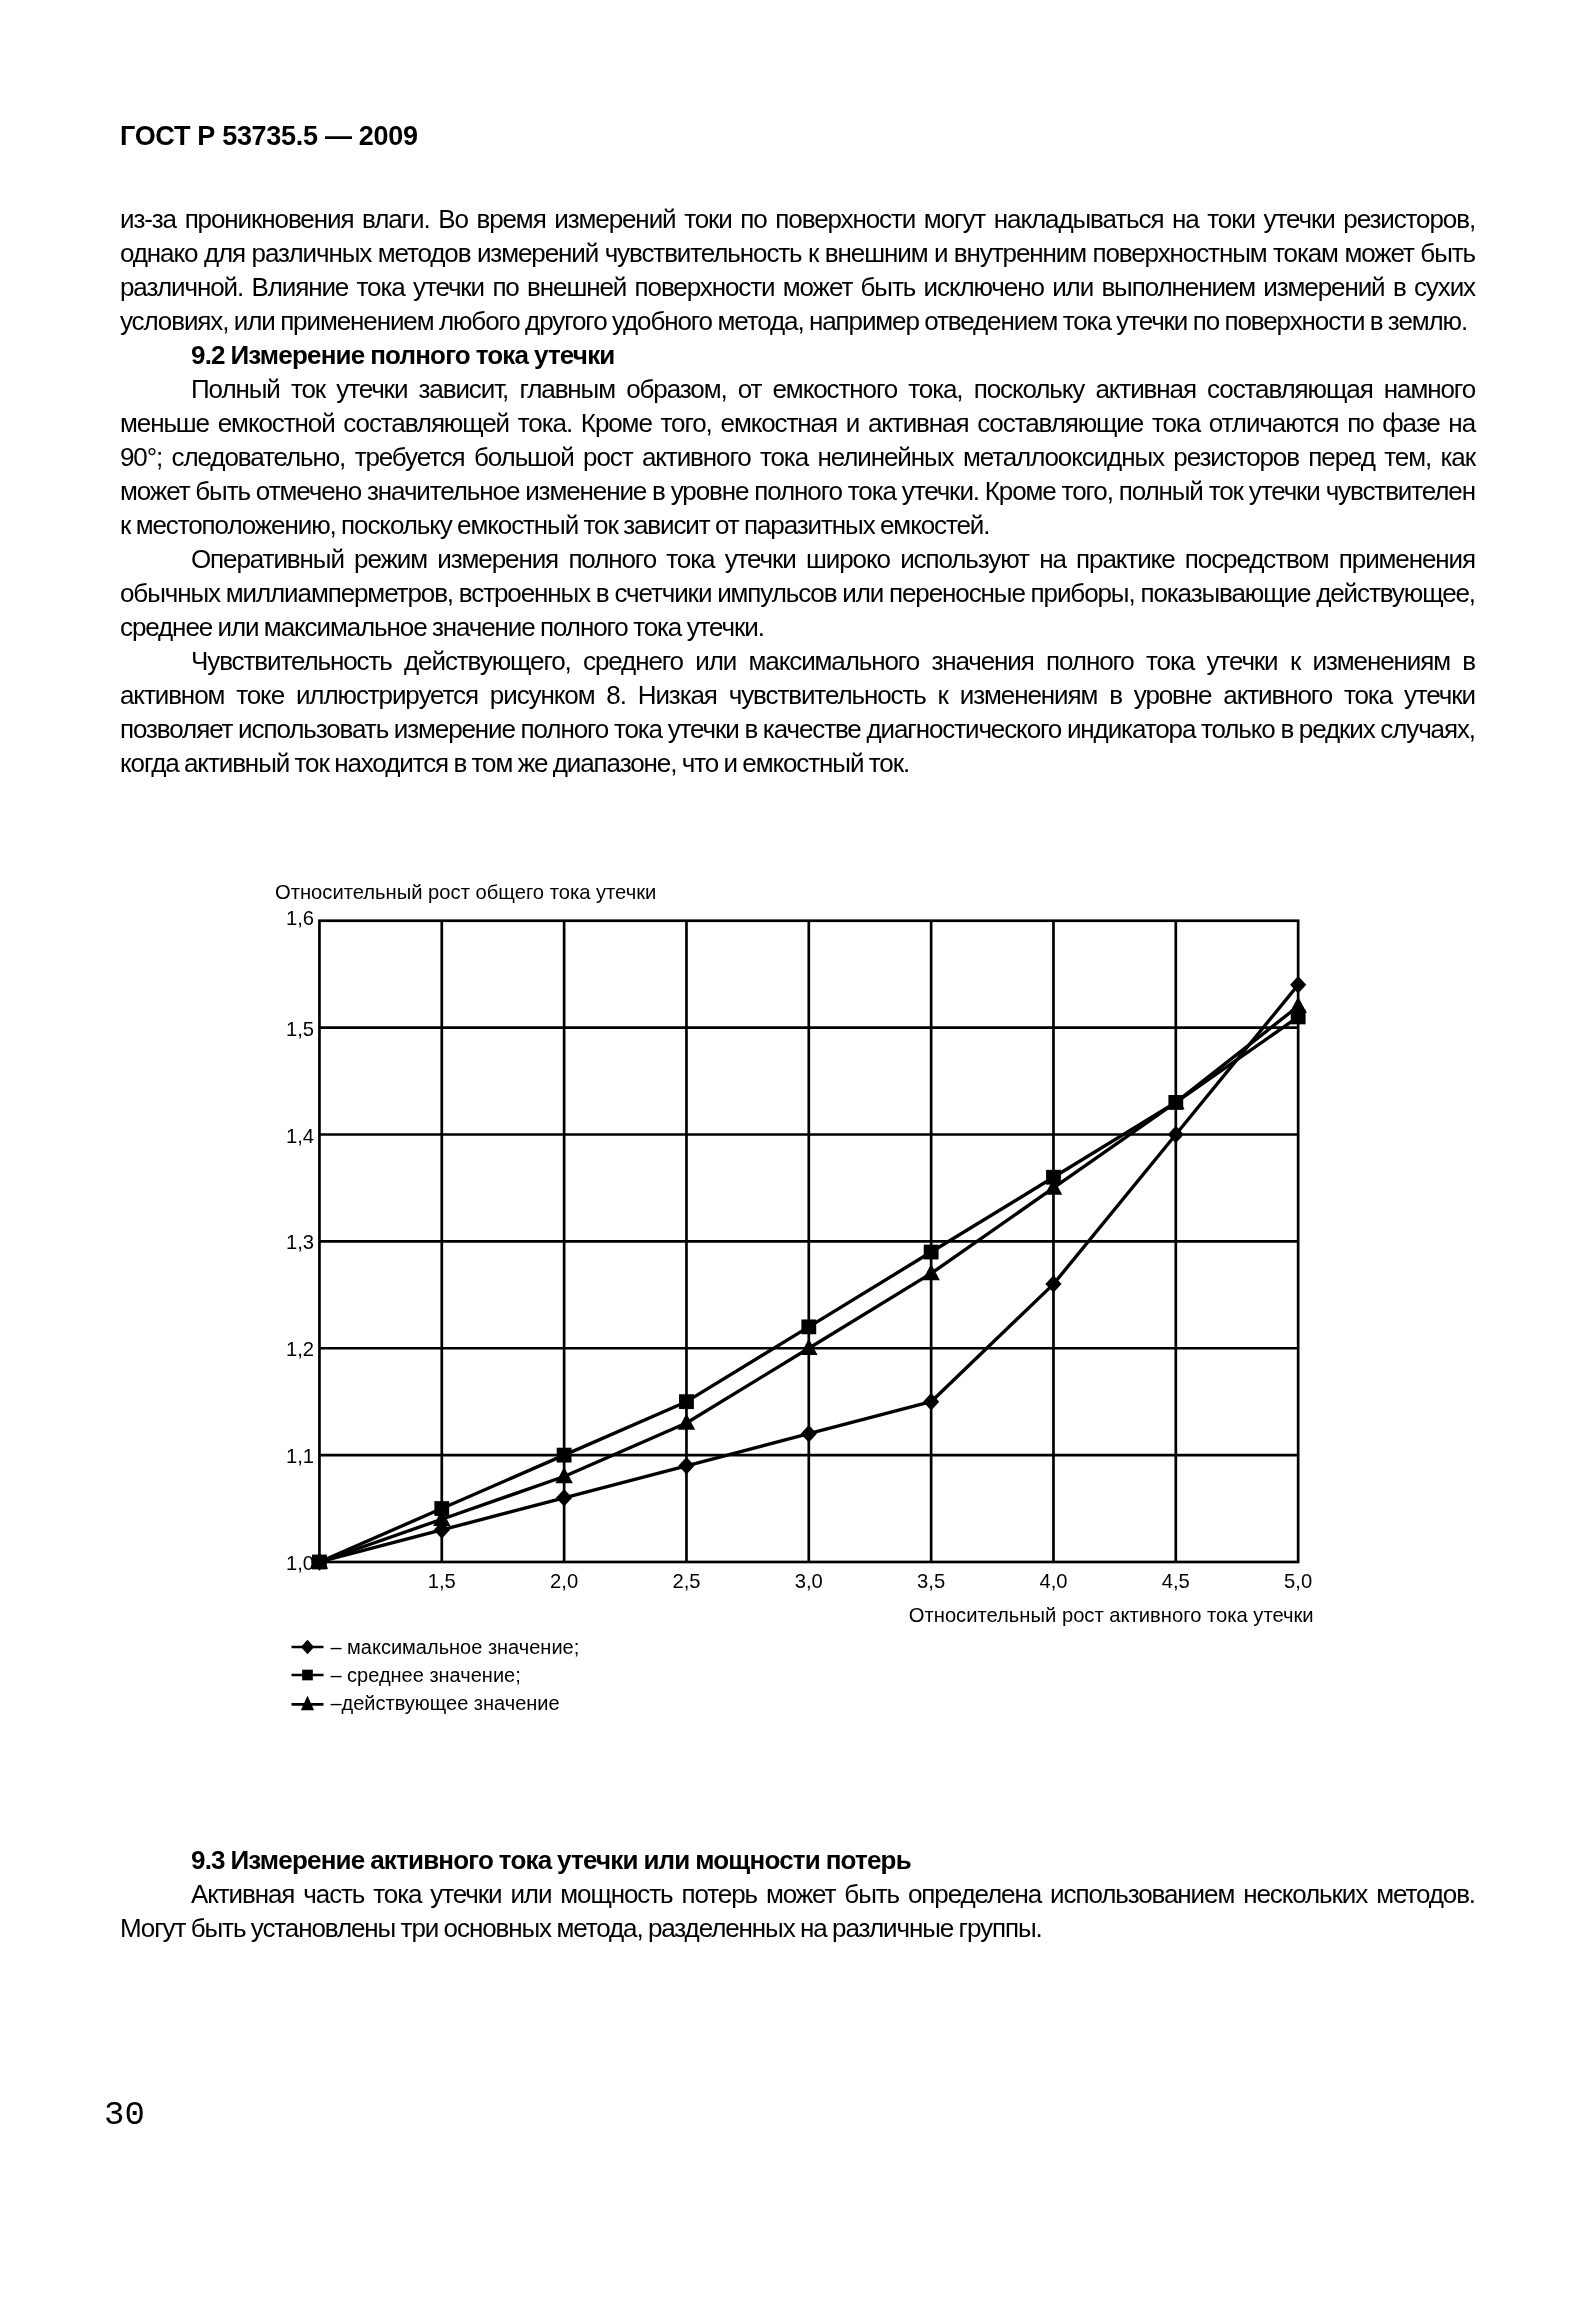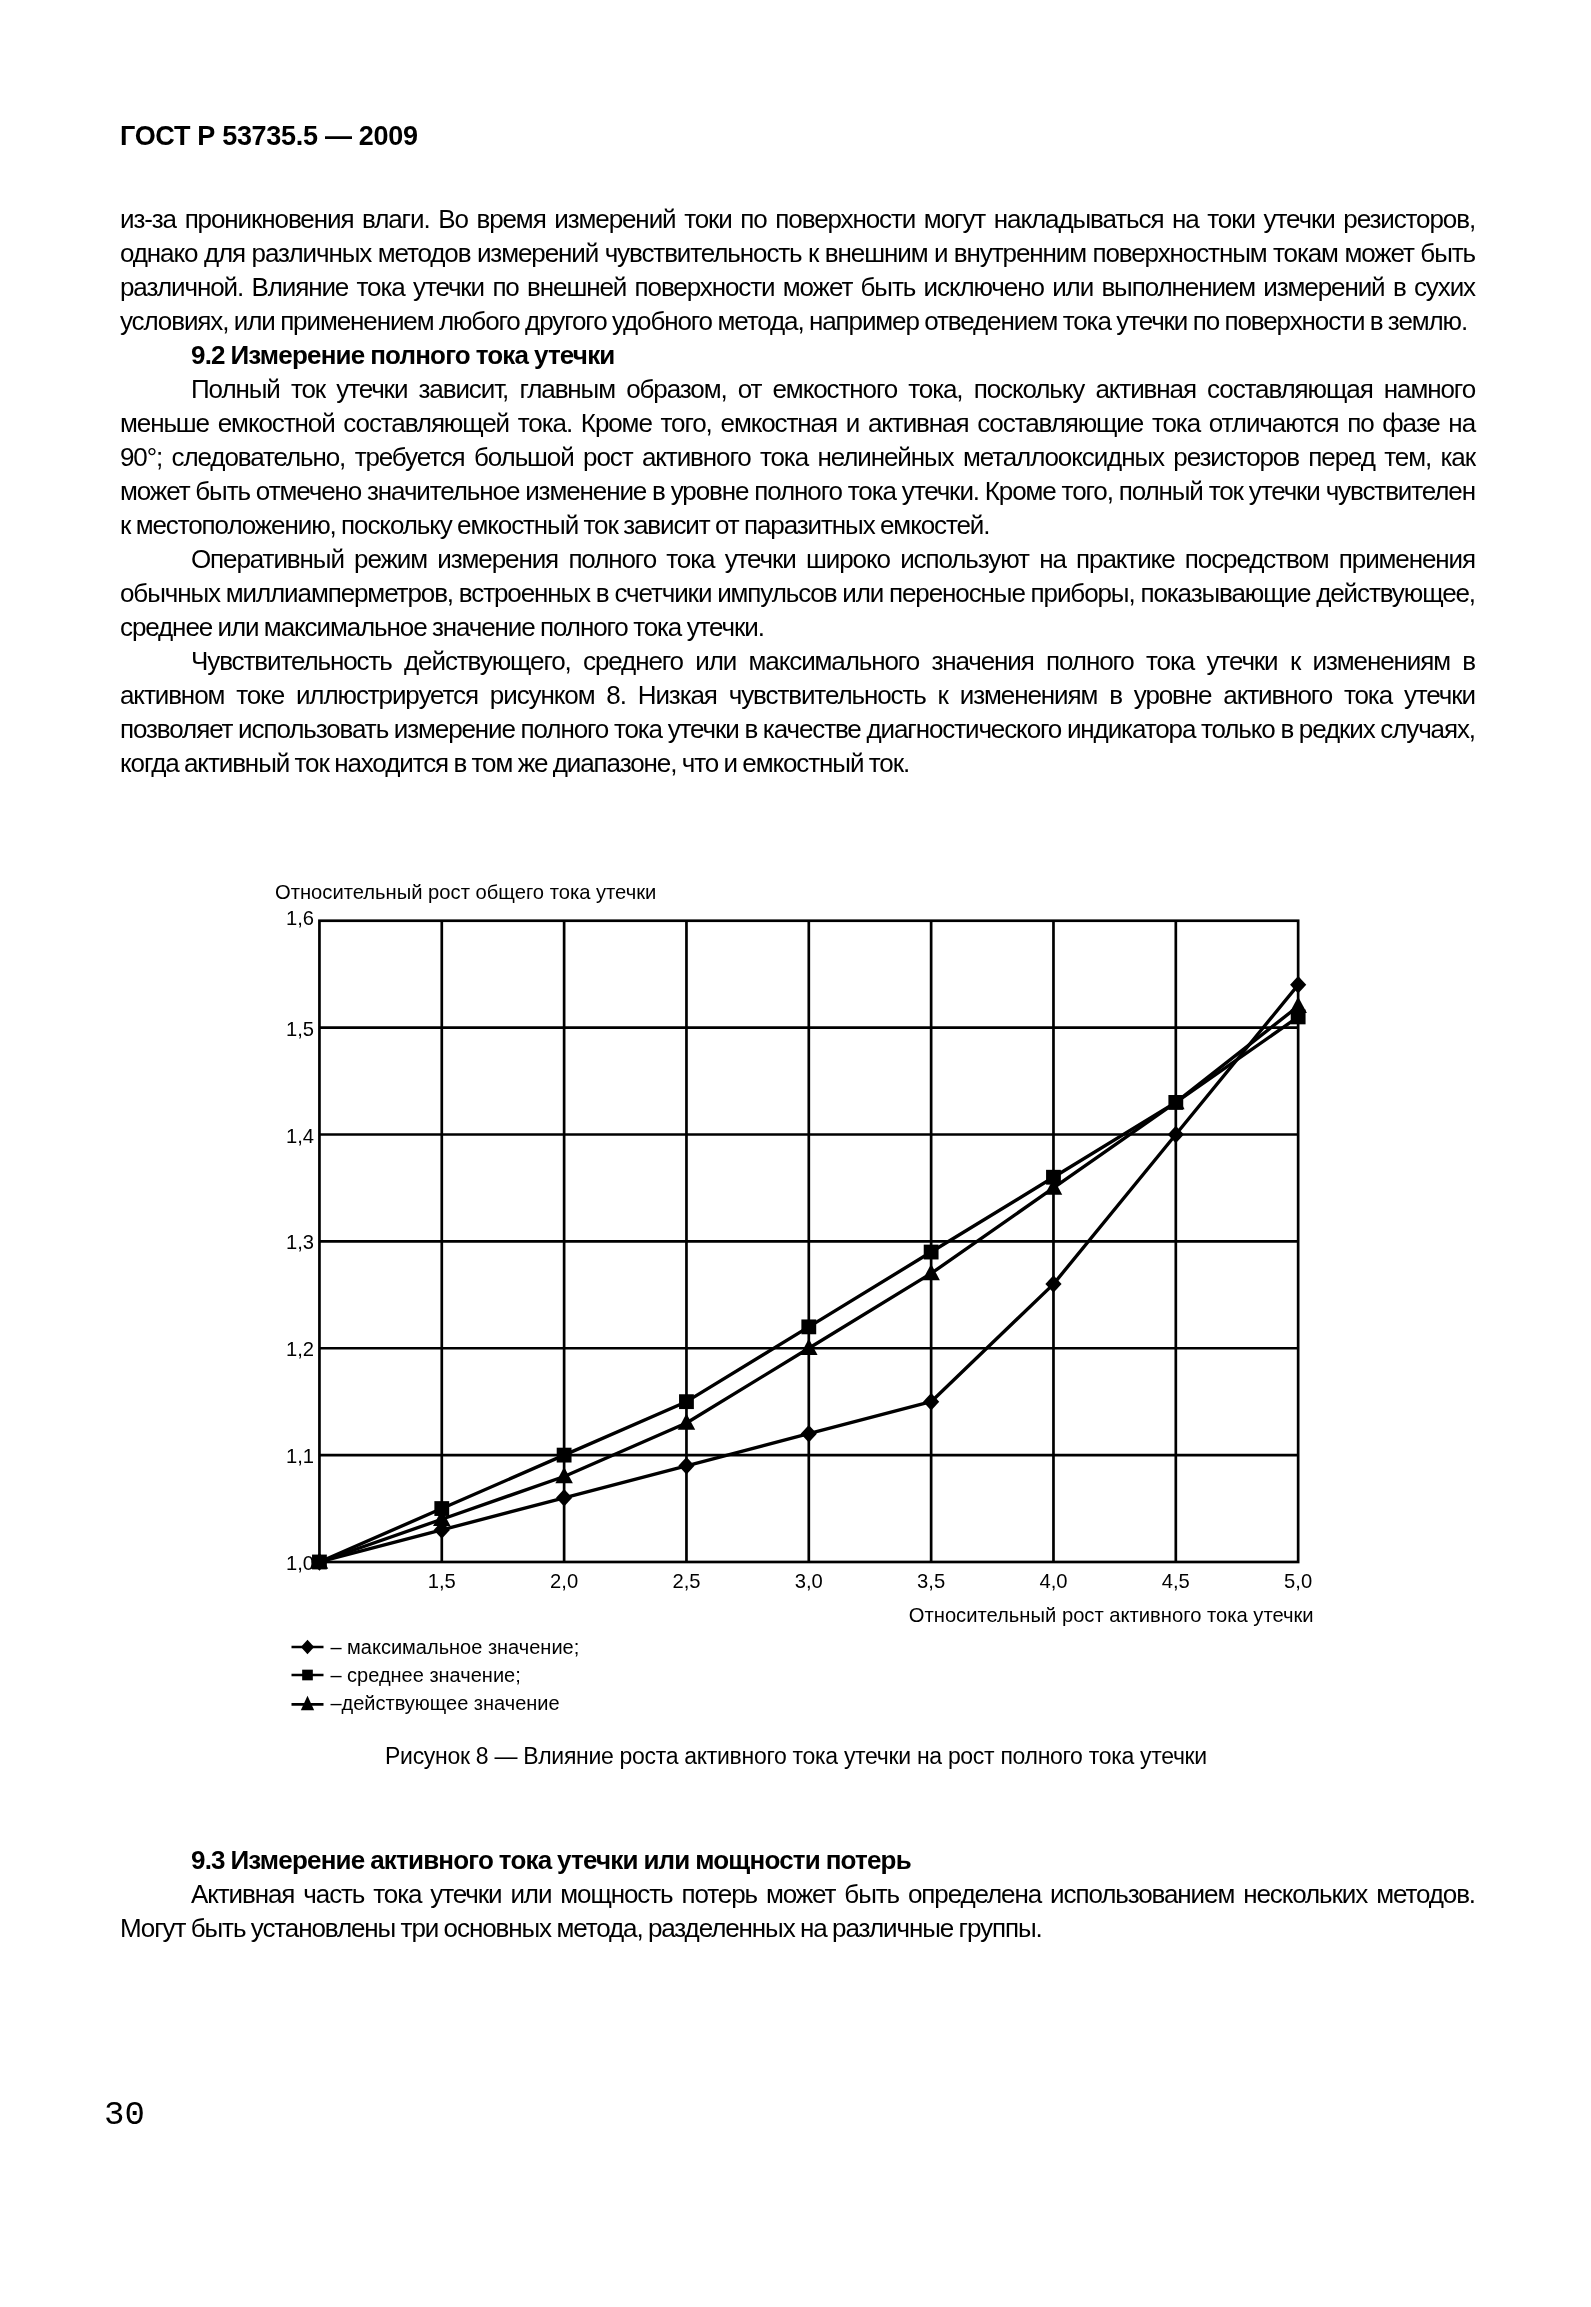--- a/index.html
+++ b/index.html
@@ -129,21 +129,20 @@
     </div>
     <div class="row">
       <svg viewBox="0 0 52 30">
         <line x1="2" y1="17" x2="50" y2="17" stroke="#000" stroke-width="4"></line>
         <polygon points="26,4 36,26 16,26" fill="#000"></polygon>
       </svg>
       <span>–действующее значение</span>
     </div>
   </div>
 
-  <div class="caption">Рисунок 8 — Влияние роста активного тока утечки на рост полного тока утечки</div>
 
   <div class="body-block" style="top:1811px;margin-top:32px;">
     <h3>9.3 Измерение активного тока утечки или мощности потерь</h3>
     <p class="ind">Активная часть тока утечки или мощность потерь может быть определена использованием нескольких методов. Могут быть установлены три основных метода, разделенных на различные группы.</p>
   </div>
 
   <div class="pagenum">30</div>
 </div>
 
 

